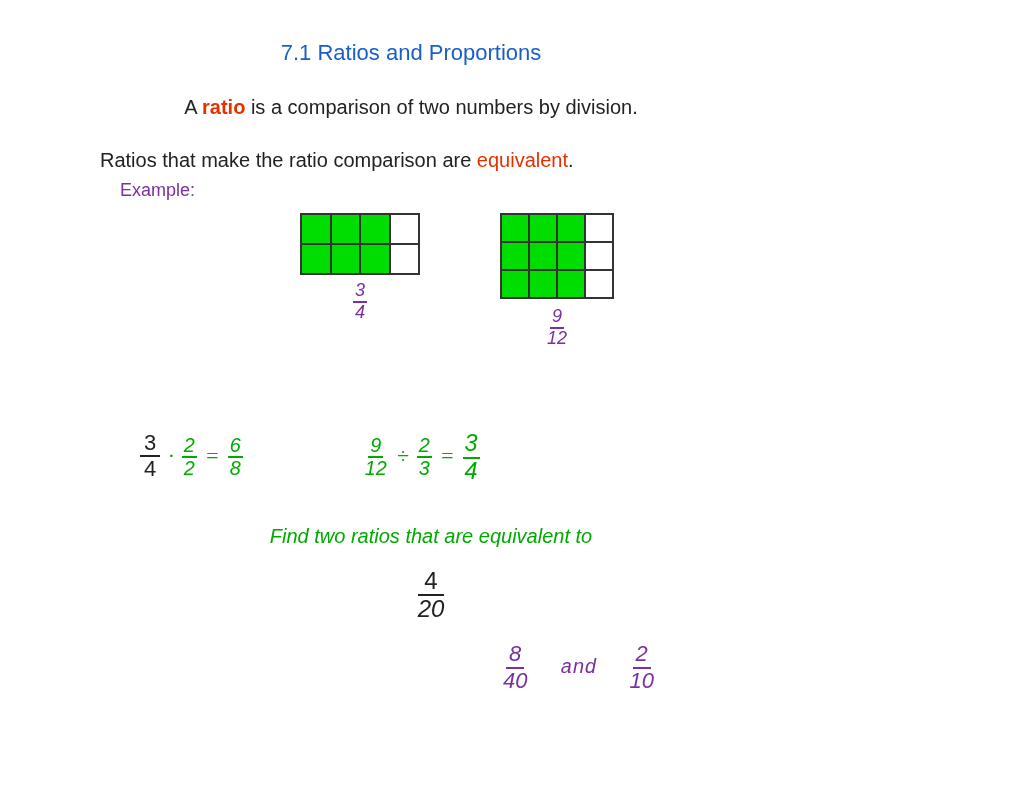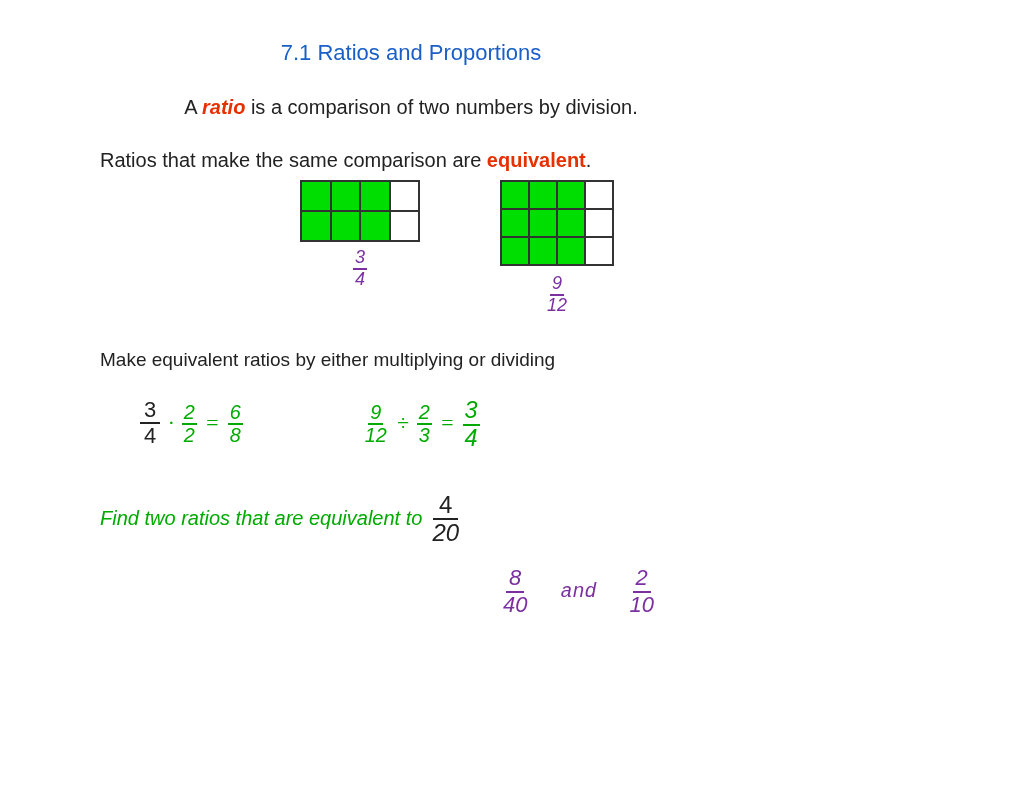--- a/index.html
+++ b/index.html
@@ -27,31 +27,30 @@
     }
     .definition {
       text-align: center;
       font-size: 20px;
       color: #222;
       margin-bottom: 30px;
     }
     .definition .ratio-word {
       color: #e63000;
       font-weight: bold;
-      font-style: italic;
     }
     .equivalent-section {
       font-size: 20px;
       color: #222;
       margin-bottom: 8px;
       padding-left: 40px;
     }
     .equivalent-section .equiv-word {
       color: #e63000;
-      font-weight: bold;
+      font-weight: normal;
     }
     .example-label {
       color: #7b2fa0;
       font-size: 18px;
       padding-left: 60px;
       margin-bottom: 12px;
     }
     .fractions-row {
       display: flex;
       flex-direction: row;
@@ -167,22 +166,23 @@
       padding: 0 2px;
       font-size: 0.9em;
     }
     .hw-inline-frac .den {
       padding: 0 2px;
       font-size: 0.9em;
     }
 
     .find-section {
       display: flex;
+      flex-direction: column;
       align-items: flex-start;
-      gap: 4px;
+      gap: 20px;
       padding-left: 40px;
       margin-bottom: 20px;
     }
     .find-text {
       color: #00aa00;
       font-size: 20px;
       font-family: 'Comic Sans MS', cursive, sans-serif;
       font-style: italic;
       align-self: center;
     }
@@ -262,23 +262,26 @@
 
   <div class="title">
     <span>7.1  Ratios and Proportions</span>
   </div>
 
   <div class="definition">
     <span>A </span><span class="ratio-word">ratio</span><span> is a comparison of two numbers by division.</span>
   </div>
 
   <div class="equivalent-section">
-    <span>Ratios that make the same comparison are </span><span class="equiv-word">equivalent</span><span>.</span>
-  </div>
-
+    <span>Ratios that make the ratio comparison are </span><span class="equiv-word">equivalent</span><span>.</span>
+  </div>
+
+  <div class="example-label">
+    <span>Example:</span>
+  </div>
 
   <div class="fractions-row">
 
     <div class="fraction-block">
       <div class="grid-visual">
         <table class="grid-table">
           <tbody>
               <tr>
             <td class="green"></td>
             <td class="green"></td>
@@ -327,21 +330,21 @@
       </div>
       <div class="hw-fraction">
         <span class="numerator">9</span>
         <span class="denominator">12</span>
       </div>
     </div>
 
   </div>
 
   <div class="make-equiv-text">
-    <span>Make equivalent ratios by either multiplying or dividing</span><br>
+    <br>
   </div>
 
   <div class="equations-row">
 
     <div class="equation">
       <div class="printed-fraction">
         <span class="num">3</span>
         <span class="den">4</span>
       </div>
       <span style="color:#00aa00; font-family:'Comic Sans MS',cursive; font-style:italic; font-size:22px;">·</span>

